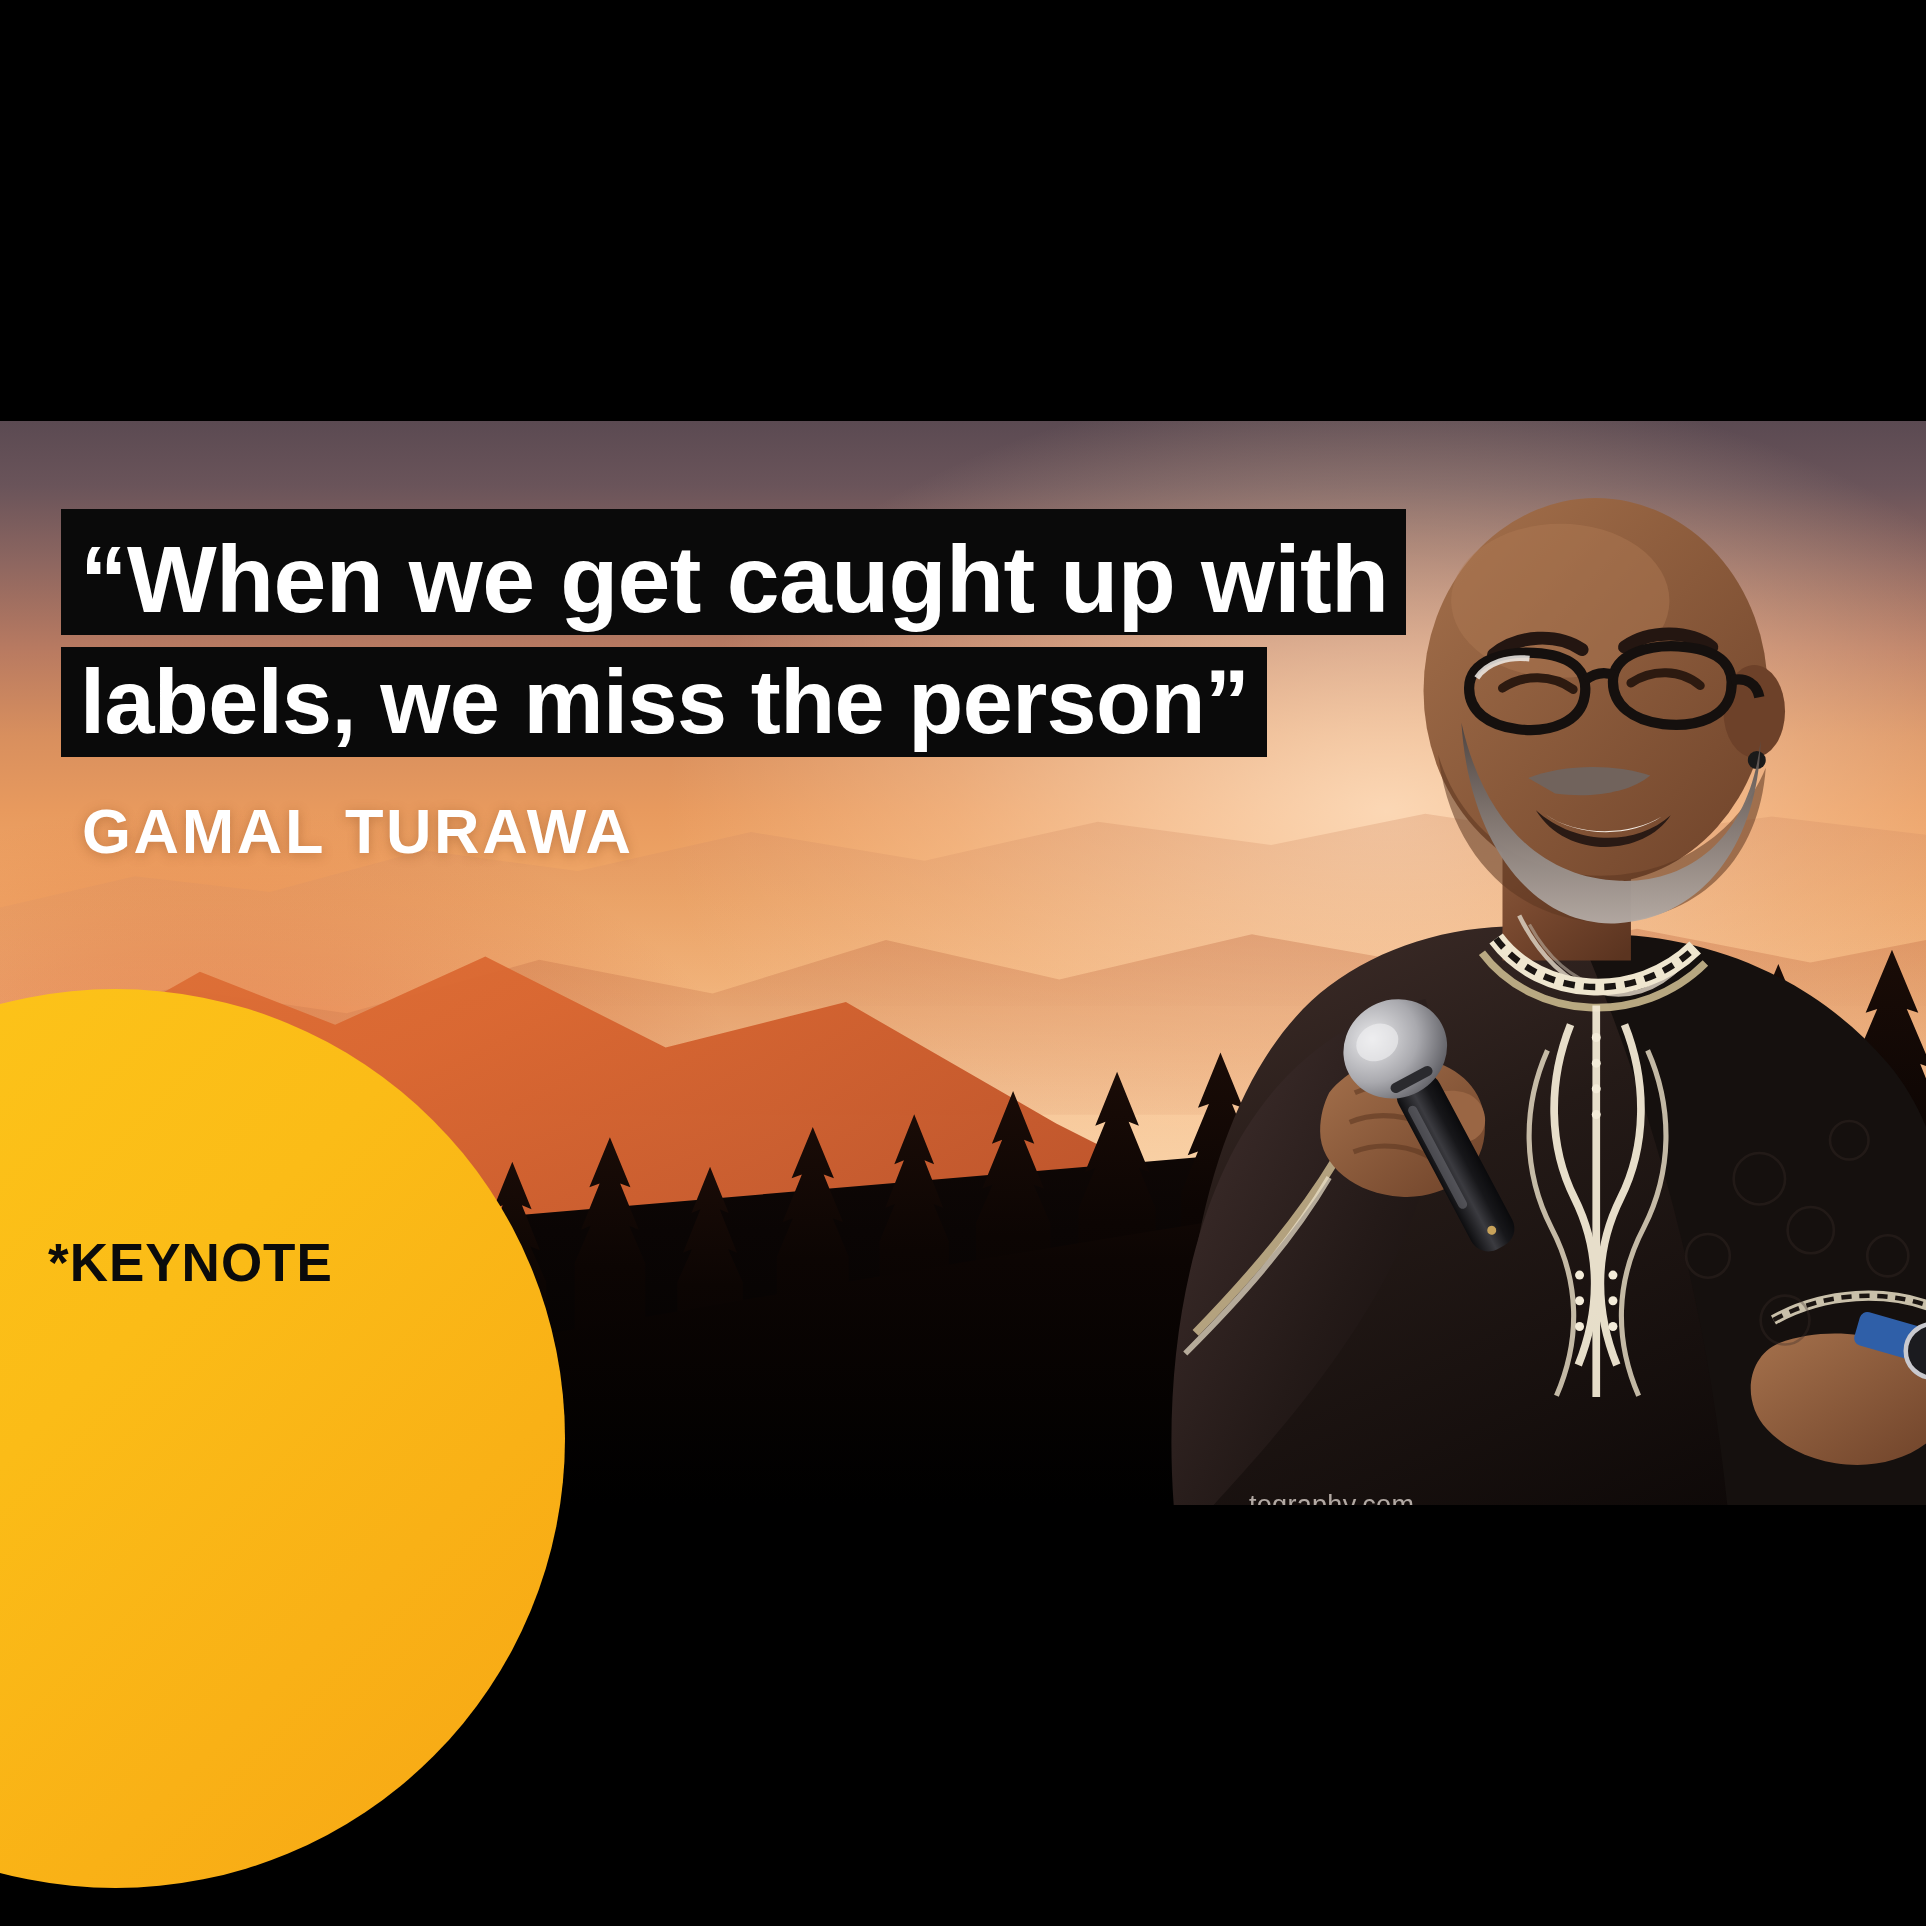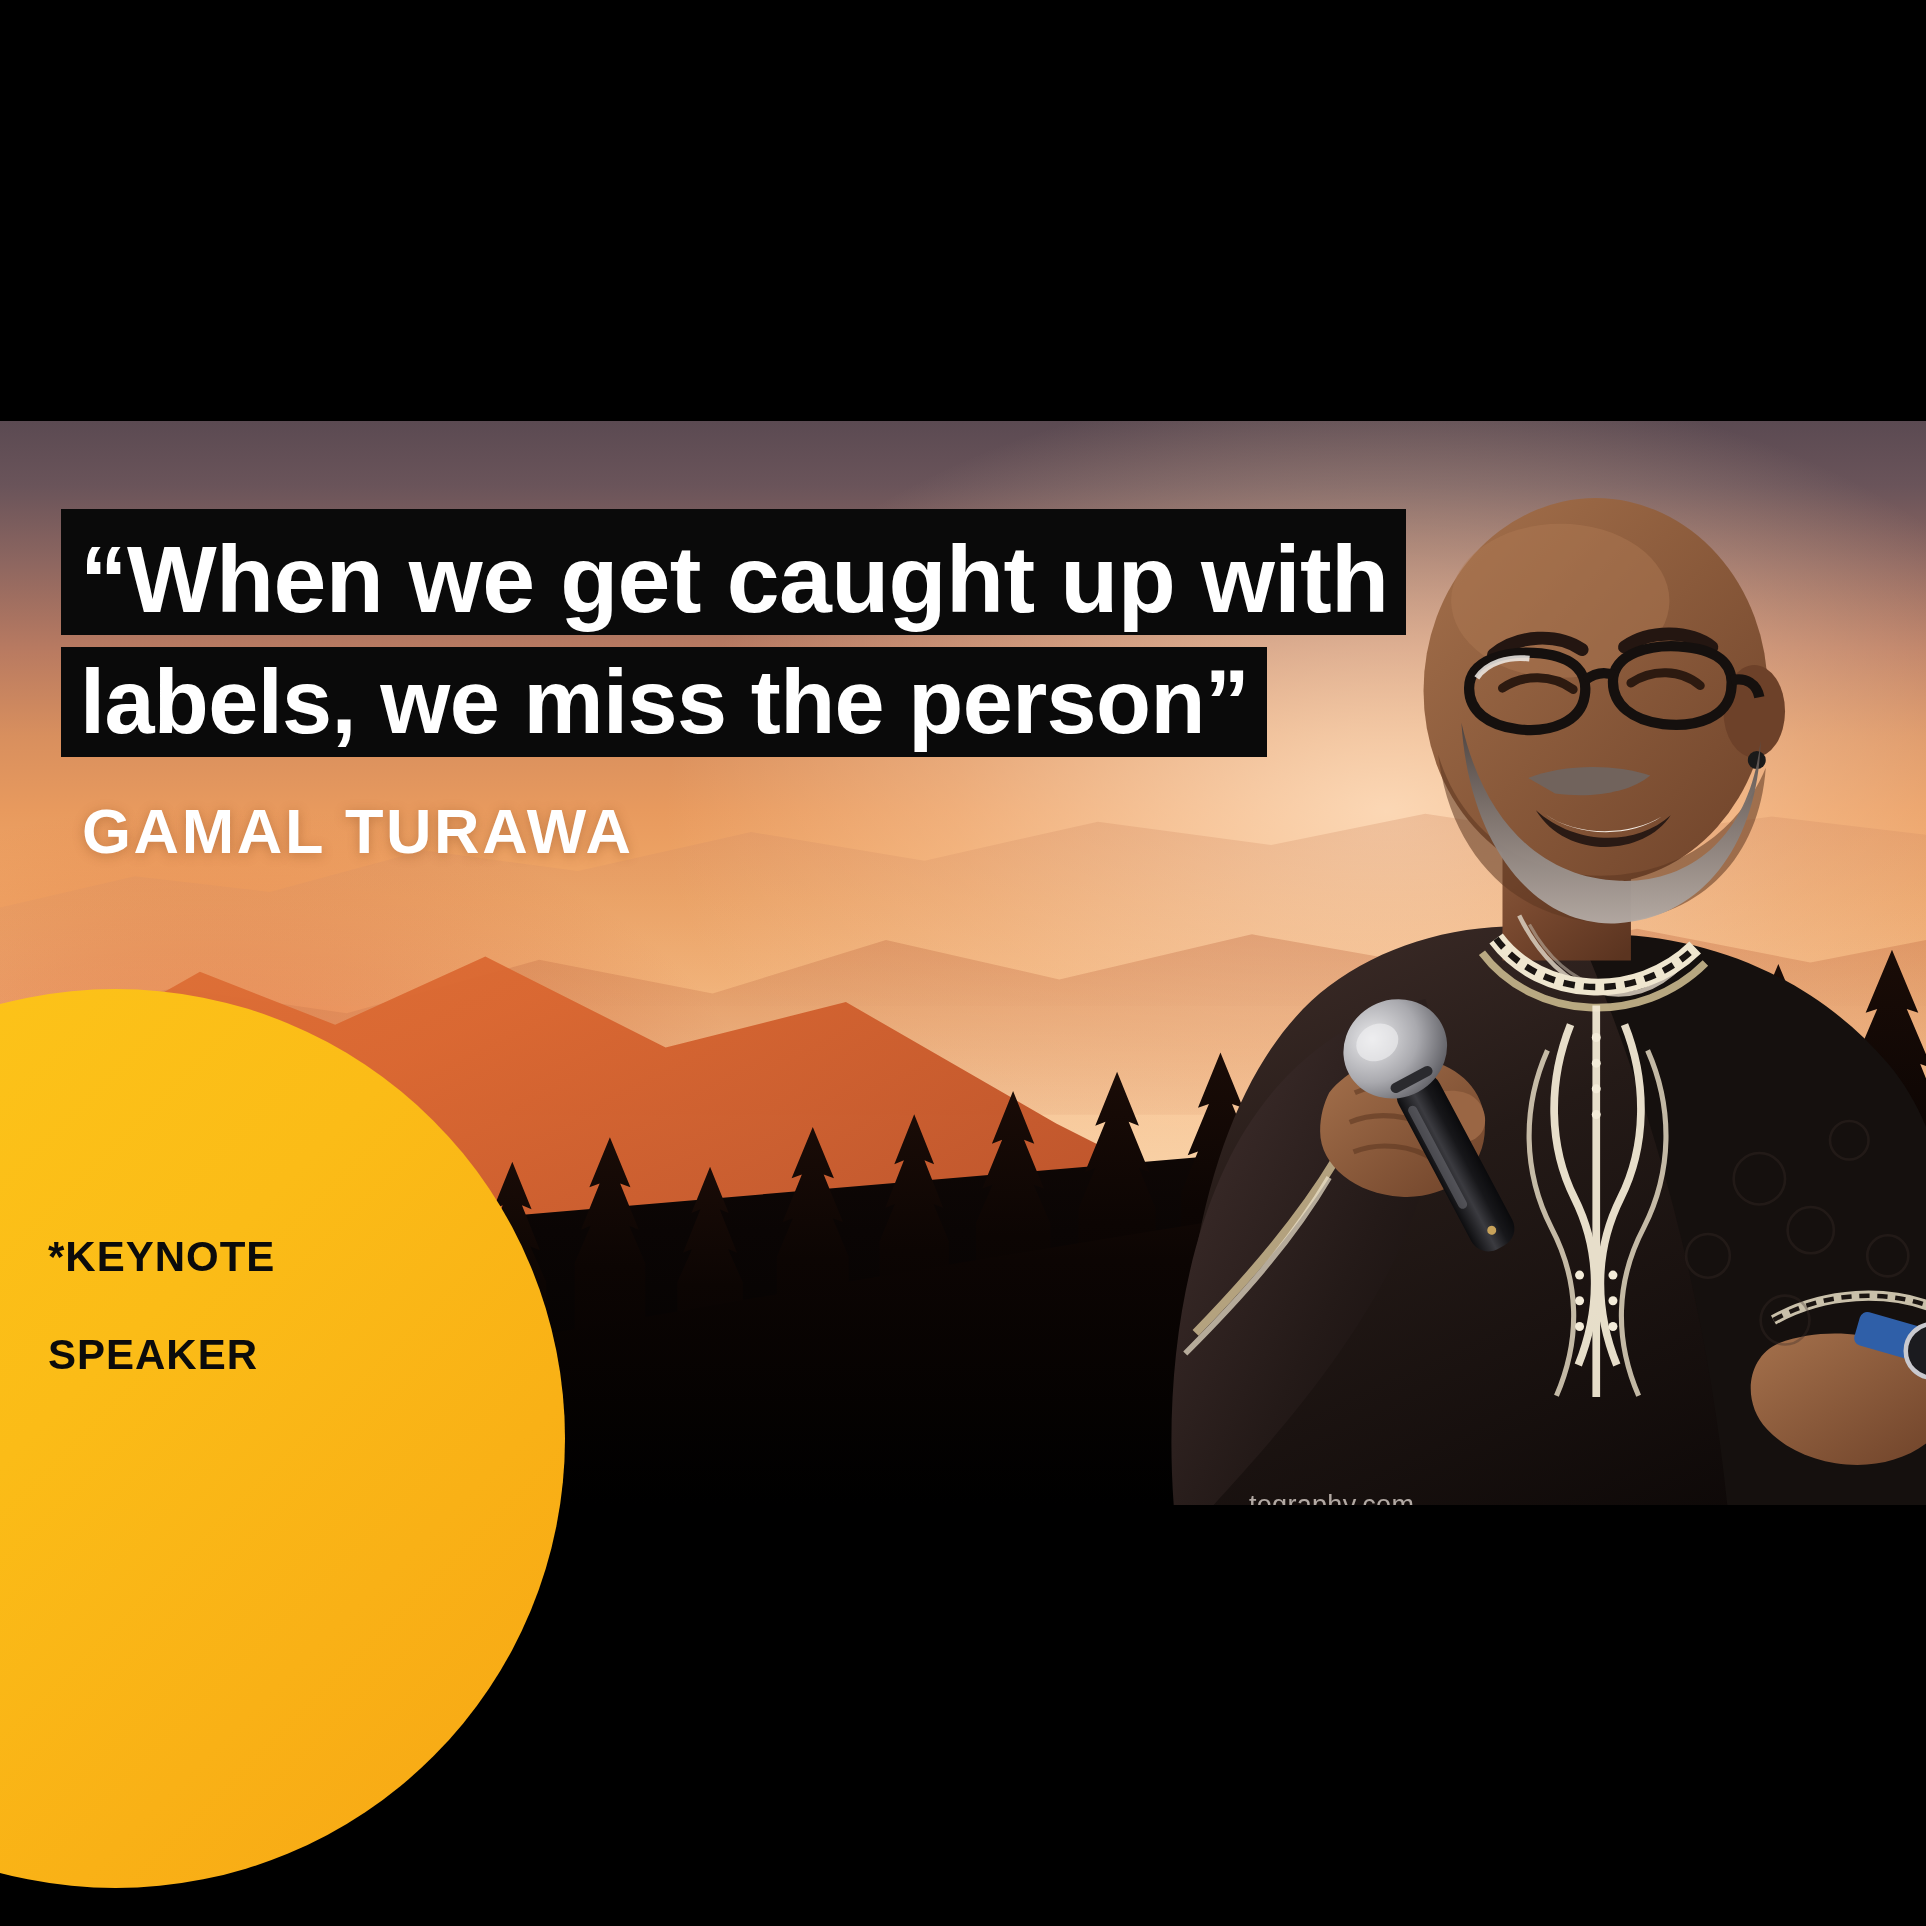--- a/index.html
+++ b/index.html
@@ -116,21 +116,21 @@
     background:linear-gradient(135deg, #fdc71a 0%, #fbbc17 45%, #f7a615 100%);
     z-index:4;
   }
   #badge-text {
     position:absolute;
     left:48px; top:1236px;
     z-index:5;
     color:#0b0b0b;
   }
   #badge-text .line {
-    font-size:42px;
+    font-size:53px;
     font-weight:bold;
     letter-spacing:1px;
     line-height:1.0;
     white-space:nowrap;
   }
   #badge-text .line.second { margin-top:56px; }
 
   
   .quote-box {
     position:absolute;
@@ -385,21 +385,20 @@
       </svg>
     </div>
 
     <div id="watermark" style="top:1069px;left:1249px;">tography.com</div>
 
   </div>
 
   <div id="badge-circle"></div>
   <div id="badge-text">
     <div class="line">*KEYNOTE</div>
-    <div class="line second">SPEAKER</div>
   </div>
 
   <div class="quote-box" id="quote-line-1">“When we get caught up with</div>
   <div class="quote-box" id="quote-line-2">labels, we miss the person”</div>
 
   <div id="speaker-name">GAMAL TURAWA</div>
 
 </div>
 
 

